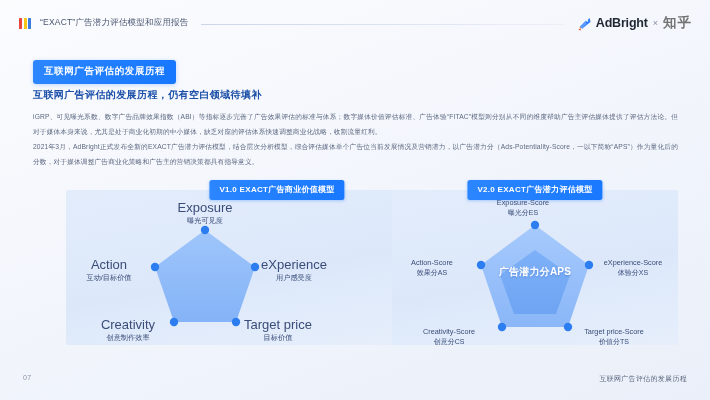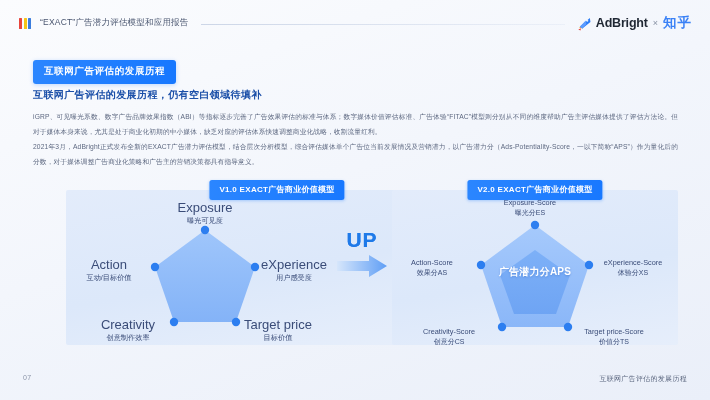--- a/index.html
+++ b/index.html
@@ -34,21 +34,21 @@
   .hdr-logo {
     margin-right: 18px; display: flex; align-items: center; gap: 4px;
     white-space: nowrap;
   }
   .logo-mark { width: 15px; height: 15px; display: block; }
   .logo-adbright {
     font-size: 12.5px; font-weight: bold; color: #1f2733; letter-spacing: -.2px;
   }
   .logo-x { font-size: 9px; color: #8892a4; padding: 0 1px; }
   .logo-zhihu {
-    font-size: 13.5px; font-weight: bold; color: #3b82f6; letter-spacing: 1px;
+    font-size: 13.5px; font-weight: bold; color: #737373; letter-spacing: 1px;
   }
 
   
   .sec-badge {
     position: absolute; left: 33px; top: 60px;
     background: linear-gradient(100deg, #2b86ff 0%, #1677ff 100%);
     color: #fff; font-size: 9.5px; font-weight: bold;
     padding: 5px 11px 6px; border-radius: 3px; letter-spacing: .6px;
     box-shadow: 0 1px 4px rgba(22,119,255,.25);
   }
@@ -201,35 +201,23 @@
         <span class="en">Creativity</span>
         <span class="cn">创意制作效率</span>
       </div>
       <div class="lbl" style="left:43px; top:79px;">
         <span class="en">Action</span>
         <span class="cn">互动/目标价值</span>
       </div>
     </div>
   </div>
 
-  <div class="up-block" style="top:52px;">
-    <div class="up-text">UP</div>
-    <svg class="up-arrow" width="50" height="22" viewBox="0 0 50 22">
-      <defs>
-        <linearGradient id="arw" x1="0" y1="0" x2="1" y2="0">
-          <stop offset="0%" stop-color="#d6e6fb"></stop>
-          <stop offset="100%" stop-color="#5f9ef5"></stop>
-        </linearGradient>
-      </defs>
-      <path d="M0 6 H32 V0 L50 11 L32 22 V16 H0 Z" fill="url(#arw)"></path>
-    </svg>
-  </div>
 
   <div class="panel right">
-    <div class="panel-badge">V2.0 EXACT广告商业价值模型</div>
+    <div class="panel-badge">V2.0 EXACT广告潜力评估模型</div>
     <div class="penta-wrap">
       <svg viewBox="0 0 286 155" width="286" height="155">
         <defs>
           <linearGradient id="pg2" x1="0" y1="0" x2="0" y2="1">
             <stop offset="0%" stop-color="#a3c8fc"></stop>
             <stop offset="100%" stop-color="#86b4f8"></stop>
           </linearGradient>
           <linearGradient id="pg2i" x1="0" y1="0" x2="0" y2="1">
             <stop offset="0%" stop-color="#79aef7"></stop>
             <stop offset="100%" stop-color="#6ba2f3"></stop>
@@ -237,21 +225,21 @@
         </defs>
         <polygon points="143,35 197,75 176,137 110,137 89,75" fill="url(#pg2)" opacity=".95"></polygon>
         <polygon points="143,60 178,85 164,124 122,124 108,85" fill="url(#pg2i)" opacity=".9"></polygon>
         <circle cx="143" cy="35" r="4.2" fill="#2c7ef0"></circle>
         <circle cx="197" cy="75" r="4.2" fill="#2c7ef0"></circle>
         <circle cx="176" cy="137" r="4.2" fill="#2c7ef0"></circle>
         <circle cx="110" cy="137" r="4.2" fill="#2c7ef0"></circle>
         <circle cx="89" cy="75" r="4.2" fill="#2c7ef0"></circle>
       </svg>
       <div class="aps-core">广告潜力分APS</div>
-      <div class="lbl" style="left:138px; top:17px;">
+      <div class="lbl" style="left:131px; top:17px;">
         <span class="en">Exposure-Score</span>
         <span class="cn">曝光分ES</span>
       </div>
       <div class="lbl" style="left:241px; top:77px;">
         <span class="en">eXperience-Score</span>
         <span class="cn">体验分XS</span>
       </div>
       <div class="lbl" style="left:222px; top:146px;">
         <span class="en">Target price-Score</span>
         <span class="cn">价值分TS</span>

